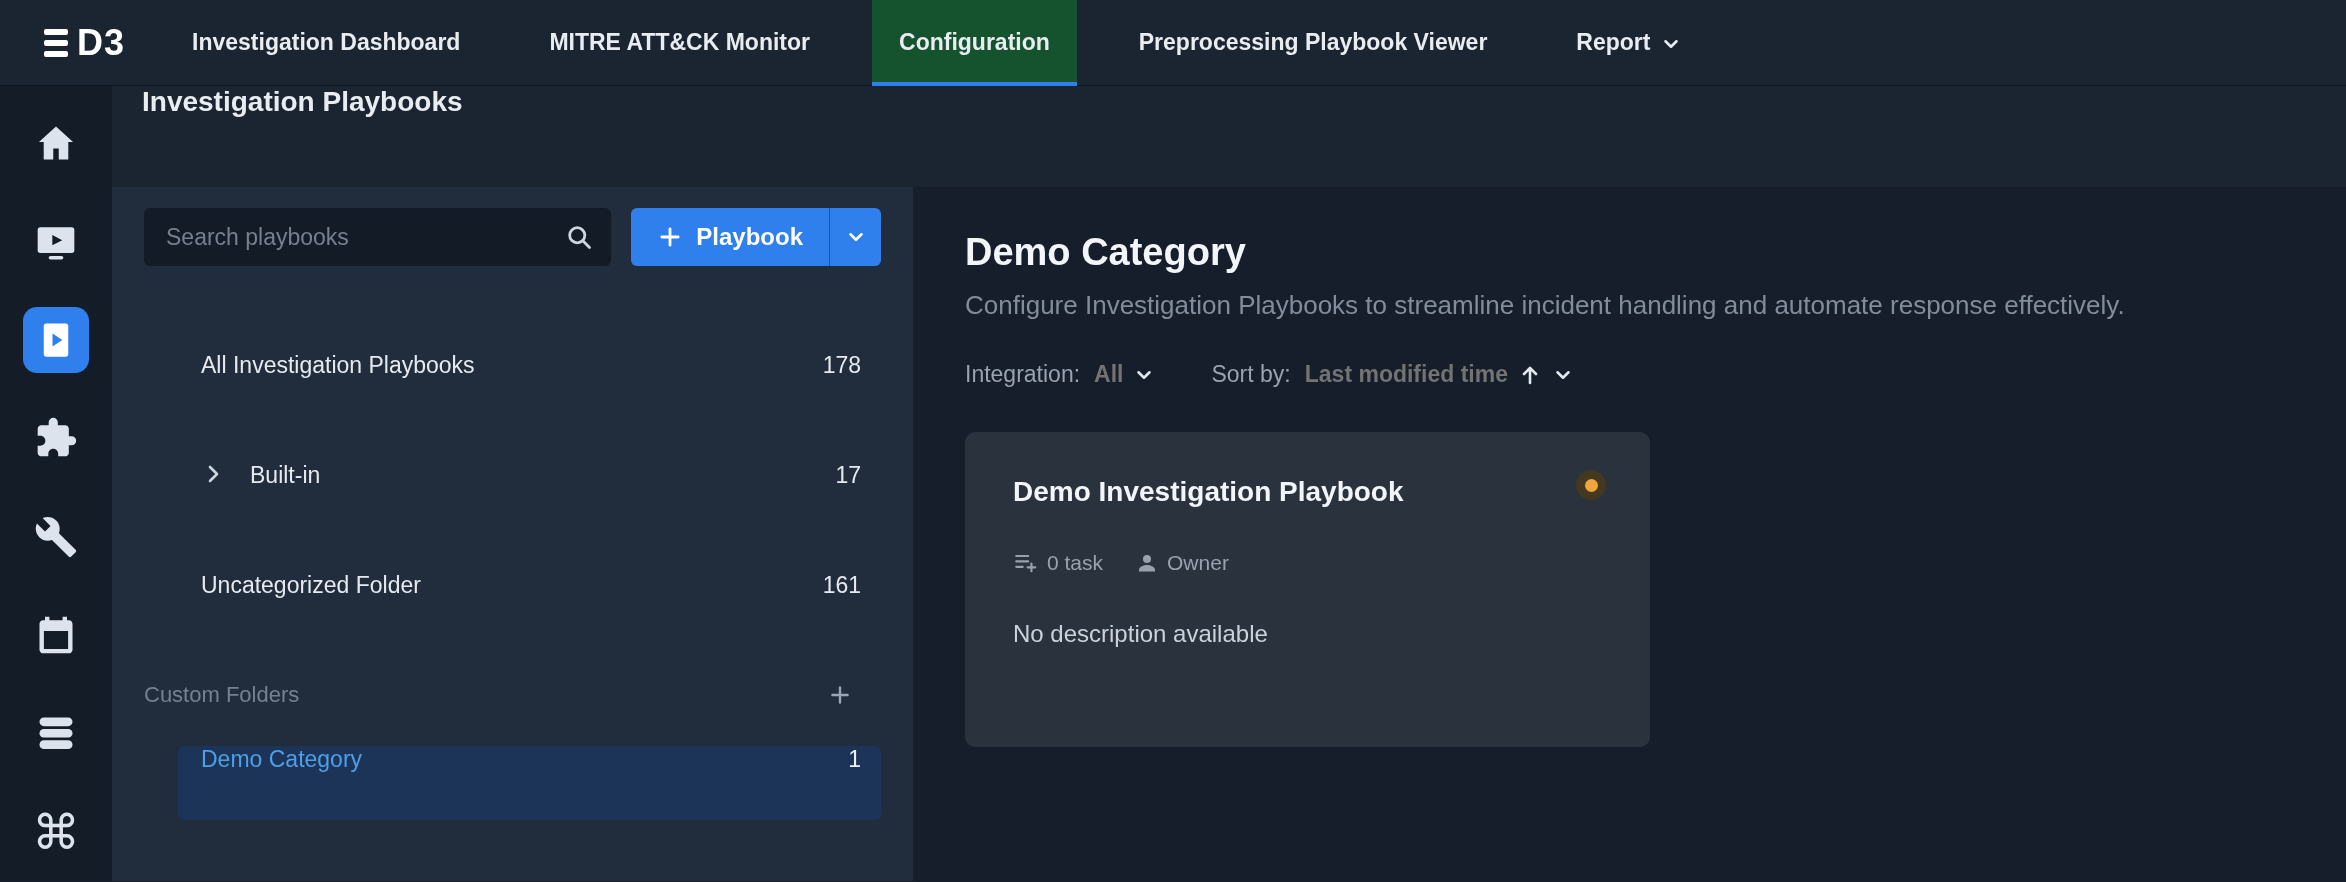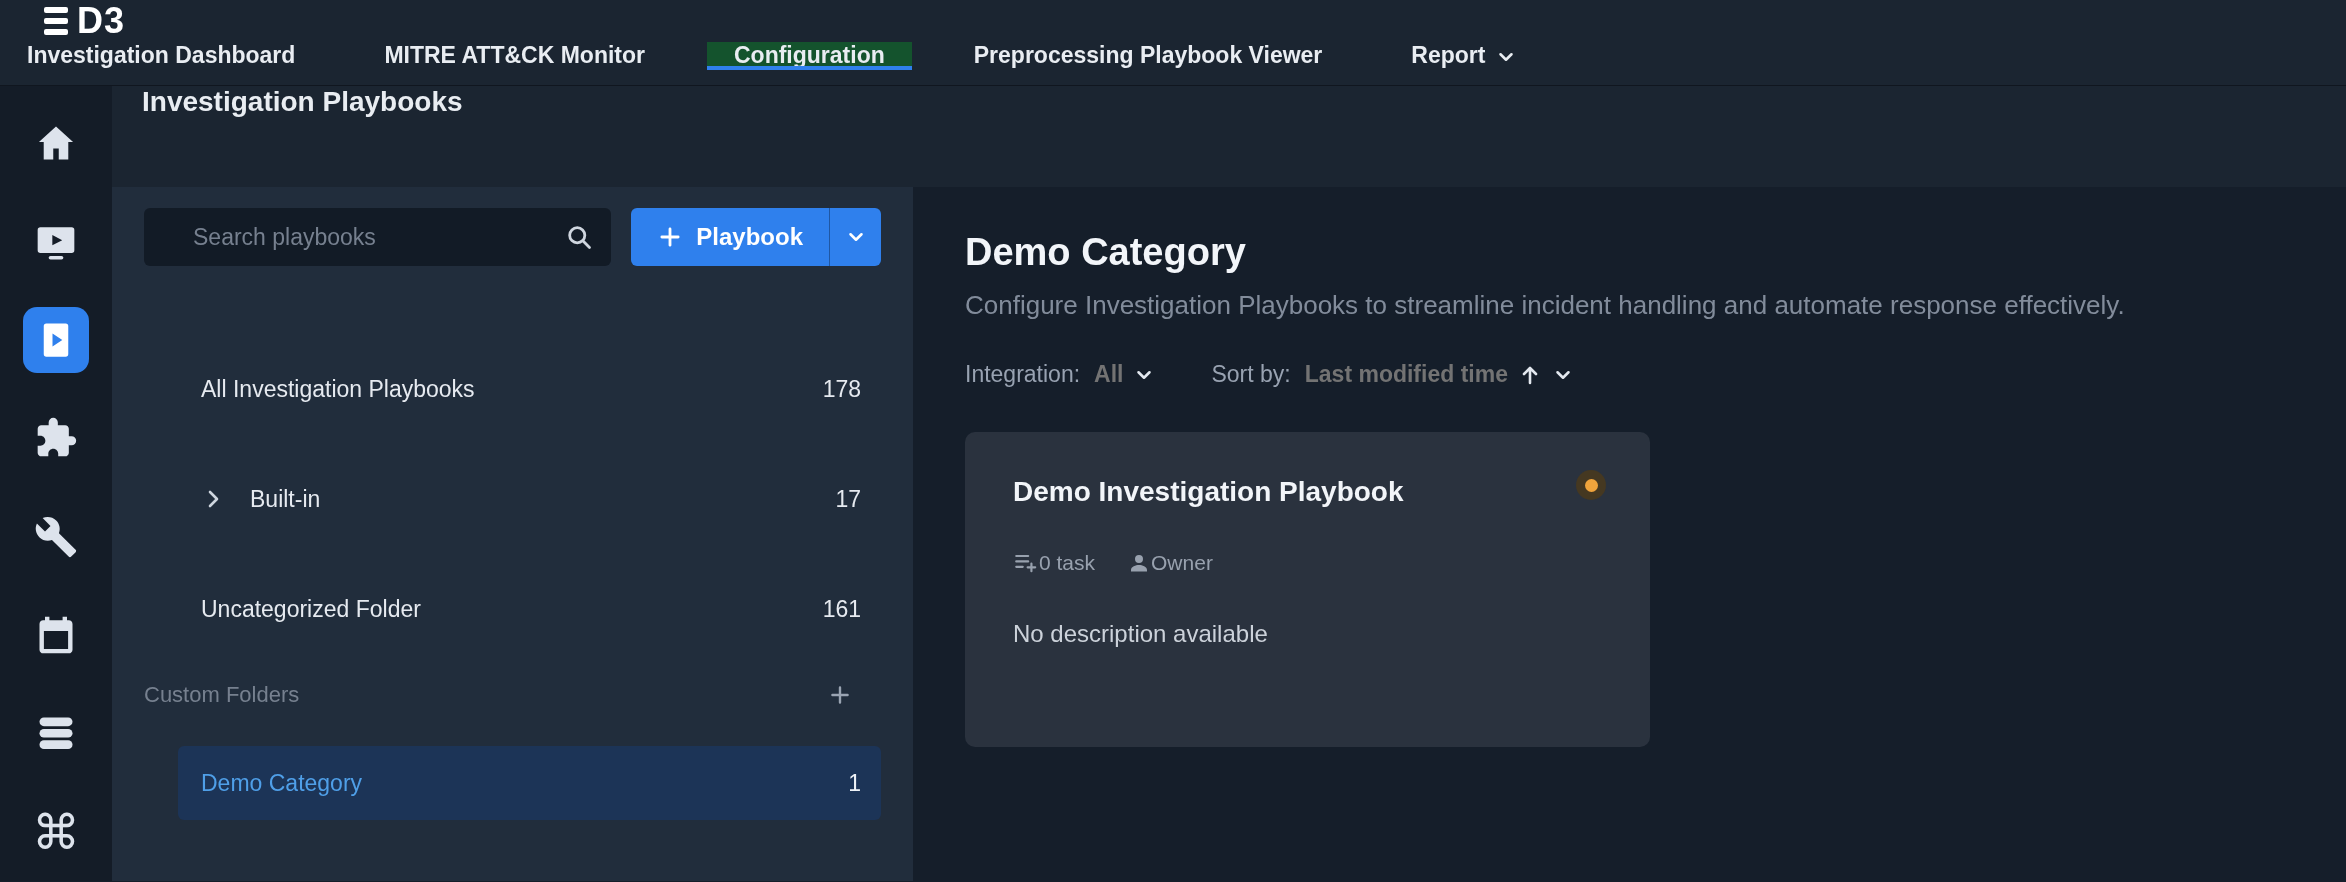--- a/index.html
+++ b/index.html
@@ -2,21 +2,21 @@
 <html><head>
 <meta charset="utf-8">
 <style>
   * { box-sizing: border-box; margin: 0; padding: 0; }
   html,body { width:2346px; height:882px; overflow:hidden; }
   body {
     font-family: "Liberation Sans", sans-serif;
     background:#151e2a; color:#e9edf2;
   }
   
-  .topnav { height:86px; background:#1b2531; display:flex; align-items:stretch; border-bottom:1px solid #10161f;flex-direction:column; }
+  .topnav { height:86px; background:#1b2531; display:flex; align-items:stretch; border-bottom:1px solid #10161f; }
   .logo { display:flex; align-items:center; gap:9px; padding:0 40px 0 44px; cursor:pointer; }
   .logo-bars { display:flex; flex-direction:column; gap:5px; }
   .logo-bars i { display:block; width:24px; height:6px; background:#ffffff; border-radius:2px; }
   .logo-text { font-size:36px; font-weight:800; letter-spacing:1px; color:#ffffff; }
   .nav-items { display:flex; align-items:stretch;gap:35px; }
   .nav-item { display:flex; align-items:center; gap:10px; padding:0 27px; font-size:23px; font-weight:700; color:#e9edf2; cursor:pointer; position:relative; white-space:nowrap; }
   .nav-item.active { background:#14532d; }
   .nav-item.active::after { content:""; position:absolute; left:0; right:0; bottom:-1px; height:4px; background:#2f80ed; }
   .nav-item svg { margin-top:2px; }
 
@@ -31,29 +31,29 @@
   .content-col { flex:1; display:flex; flex-direction:column; min-width:0; }
   .page-header { height:101px; background:#1b2531; display:flex; padding-left:30px; flex:none; }
   .page-title { font-size:28px; font-weight:700; }
 
   .body-row { flex:1; display:flex; min-height:0; }
 
   
   .left-panel { width:801px; flex:none; background:#212d3c; padding:21px 32px 0 32px; }
   .search-row { display:flex; gap:20px; }
   .search-box { flex:1; height:58px; background:#121b26; border-radius:6px; display:flex; align-items:center; padding:0 18px 0 22px; }
-  .search-box input { flex:1; border:none; outline:none; background:transparent; color:#e9edf2; font-size:23px; font-family:"Liberation Sans", sans-serif;margin-left:27px; }
+  .search-box input { flex:1; border:none; outline:none; background:transparent; color:#e9edf2; font-size:23px; font-family:"Liberation Sans", sans-serif; }
   .search-box input::placeholder { color:#76808f; }
   .search-box svg { flex:none; color:#cfd6df; }
   .split-btn { display:flex; height:58px; border-radius:6px; overflow:hidden; flex:none; }
   .split-main { background:#2f80ed; color:#ffffff; display:flex; align-items:center; gap:13px; padding:0 26px; font-size:24px; font-weight:600; cursor:pointer; }
   .split-caret { width:52px; background:#2f80ed; border-left:1px solid rgba(13,38,76,.45); display:flex; align-items:center; justify-content:center; color:#fff; cursor:pointer; }
 
   .folder-list { margin-top:86px; }
-  .f-row { height:74px; display:flex; align-items:center; font-size:23px; margin:0 0 36px 34px; padding:0 20px 0 23px; border-radius:6px; cursor:pointer; color:#e6eaf0; }
+  .f-row { height:74px; display:flex; font-size:23px; margin:0 0 36px 34px; padding:0 20px 0 23px; border-radius:6px; cursor:pointer; color:#e6eaf0; }
   .f-row .count { margin-left:auto; font-size:23px; color:#e6eaf0; }
   .f-row.indent { padding-left:23px; }
   .f-row .chev { color:#cfd6df; margin-right:25px; display:flex; }
   .f-row.selected { background:#1c3457; color:#4f9fe8; margin-bottom:0; }
   .f-row.selected .count { color:#eef2f7; }
   .section-row { height:50px; display:flex; font-size:22px; color:#76808f; margin-bottom:14px; padding-right:28px; cursor:default; }
   .section-row .add { margin-left:auto; color:#9aa4b2; display:flex; cursor:pointer; }
 
   
   .main { flex:1; background:#151e2a; padding:44px 60px 0 52px; min-width:0; }
@@ -61,21 +61,21 @@
   .main-sub { margin-top:16px; font-size:26px; color:#828c9b; }
   .filter-row { margin-top:40px; display:flex; gap:14px; font-size:23px; }
   .f-label { color:#98a2b1; }
   .f-value { color:#737373; font-weight:700; display:flex; align-items:center; gap:10px; cursor:pointer; }
   .filter-gap { width:28px; }
   .f-value svg { color:#e3e8ef; }
 
   .pb-card { position:relative; margin-top:44px; width:685px; height:315px; background:#2a323e; border-radius:10px; padding:44px 48px; cursor:pointer; }
   .pb-title { font-size:28px; font-weight:700; color:#f2f5f9; }
   .pb-meta { margin-top:42px; display:flex; align-items:center; gap:14px; color:#98a1ae; font-size:21px; }
-  .pb-meta .meta-item { display:flex; align-items:center; gap:0; }
+  .pb-meta .meta-item { display:flex; align-items:center; gap:8px; }
   .pb-meta .meta-item + .meta-item { margin-left:18px; }
   .pb-desc { margin-top:44px; font-size:24px; color:#ccd2da; }
   .status-dot { position:absolute; top:38px; right:44px; width:30px; height:30px; border-radius:50%; background:#453821; display:flex; align-items:center; justify-content:center; }
   .status-dot i { display:block; width:13px; height:13px; border-radius:50%; background:#f0a43c; }
 </style>
 </head>
 <body>
 
 <div class="topnav">
   <div class="logo">

